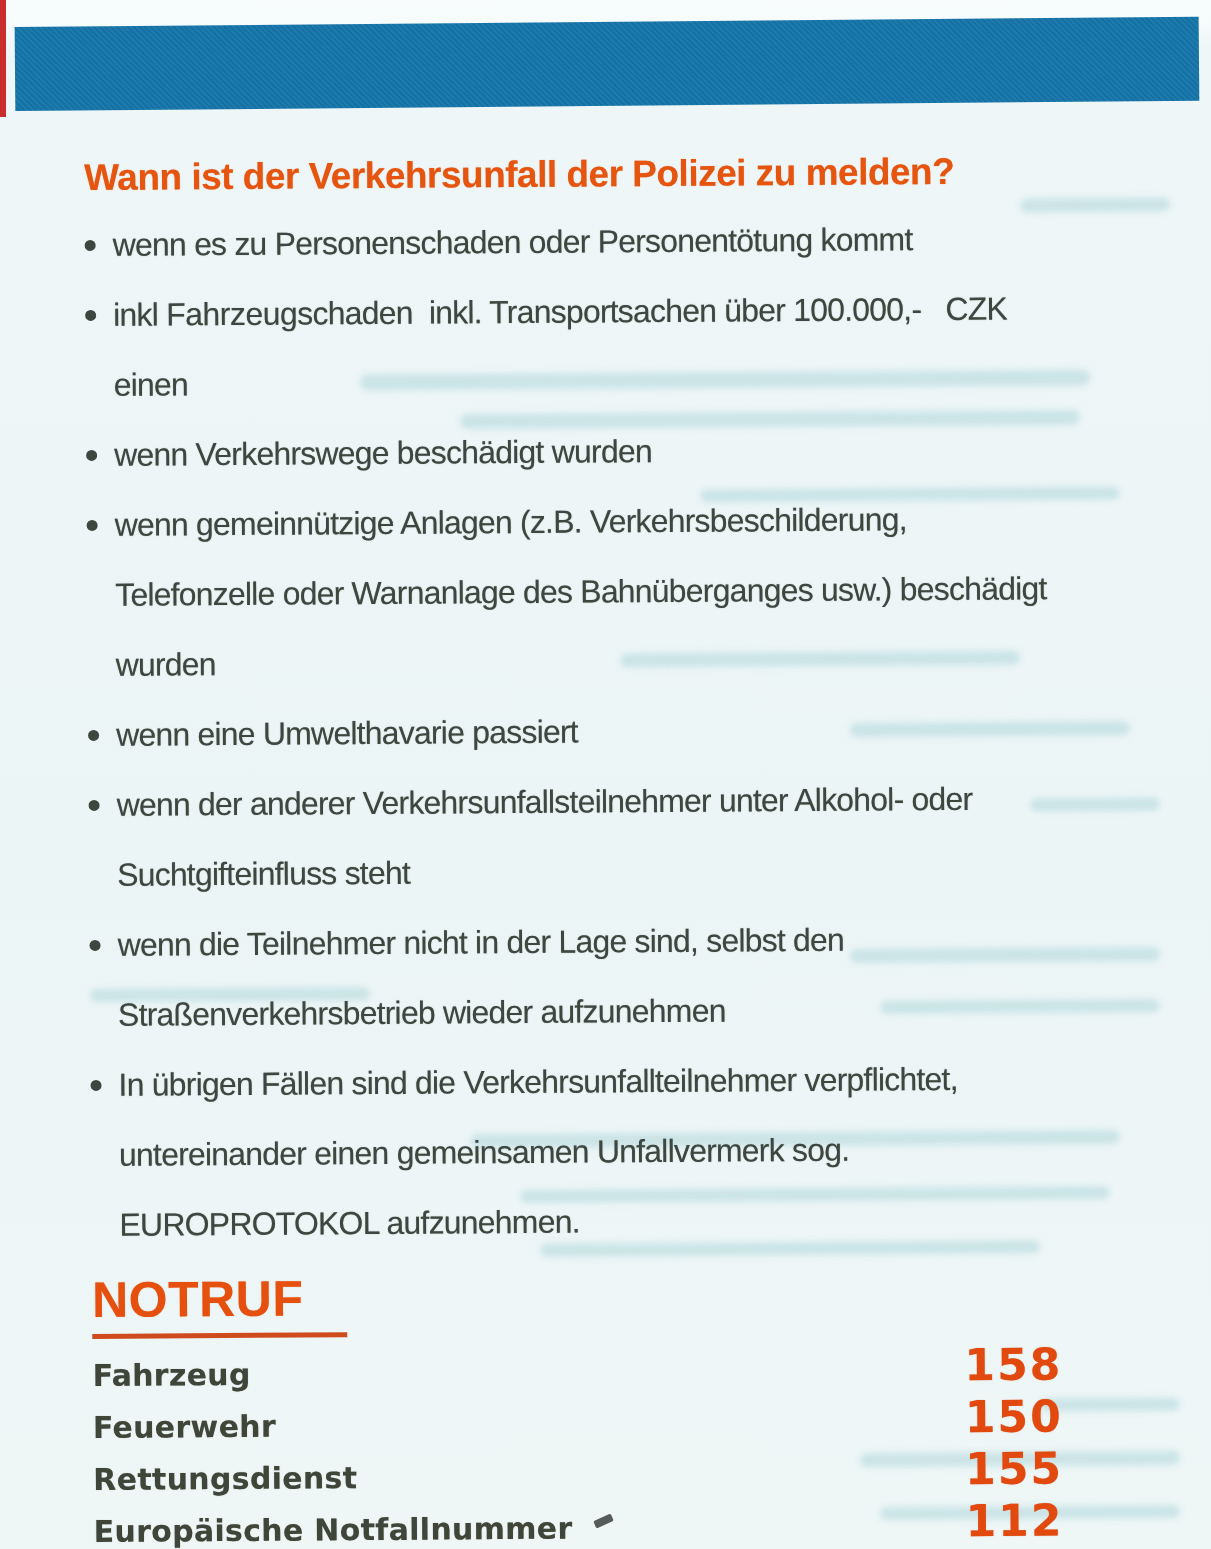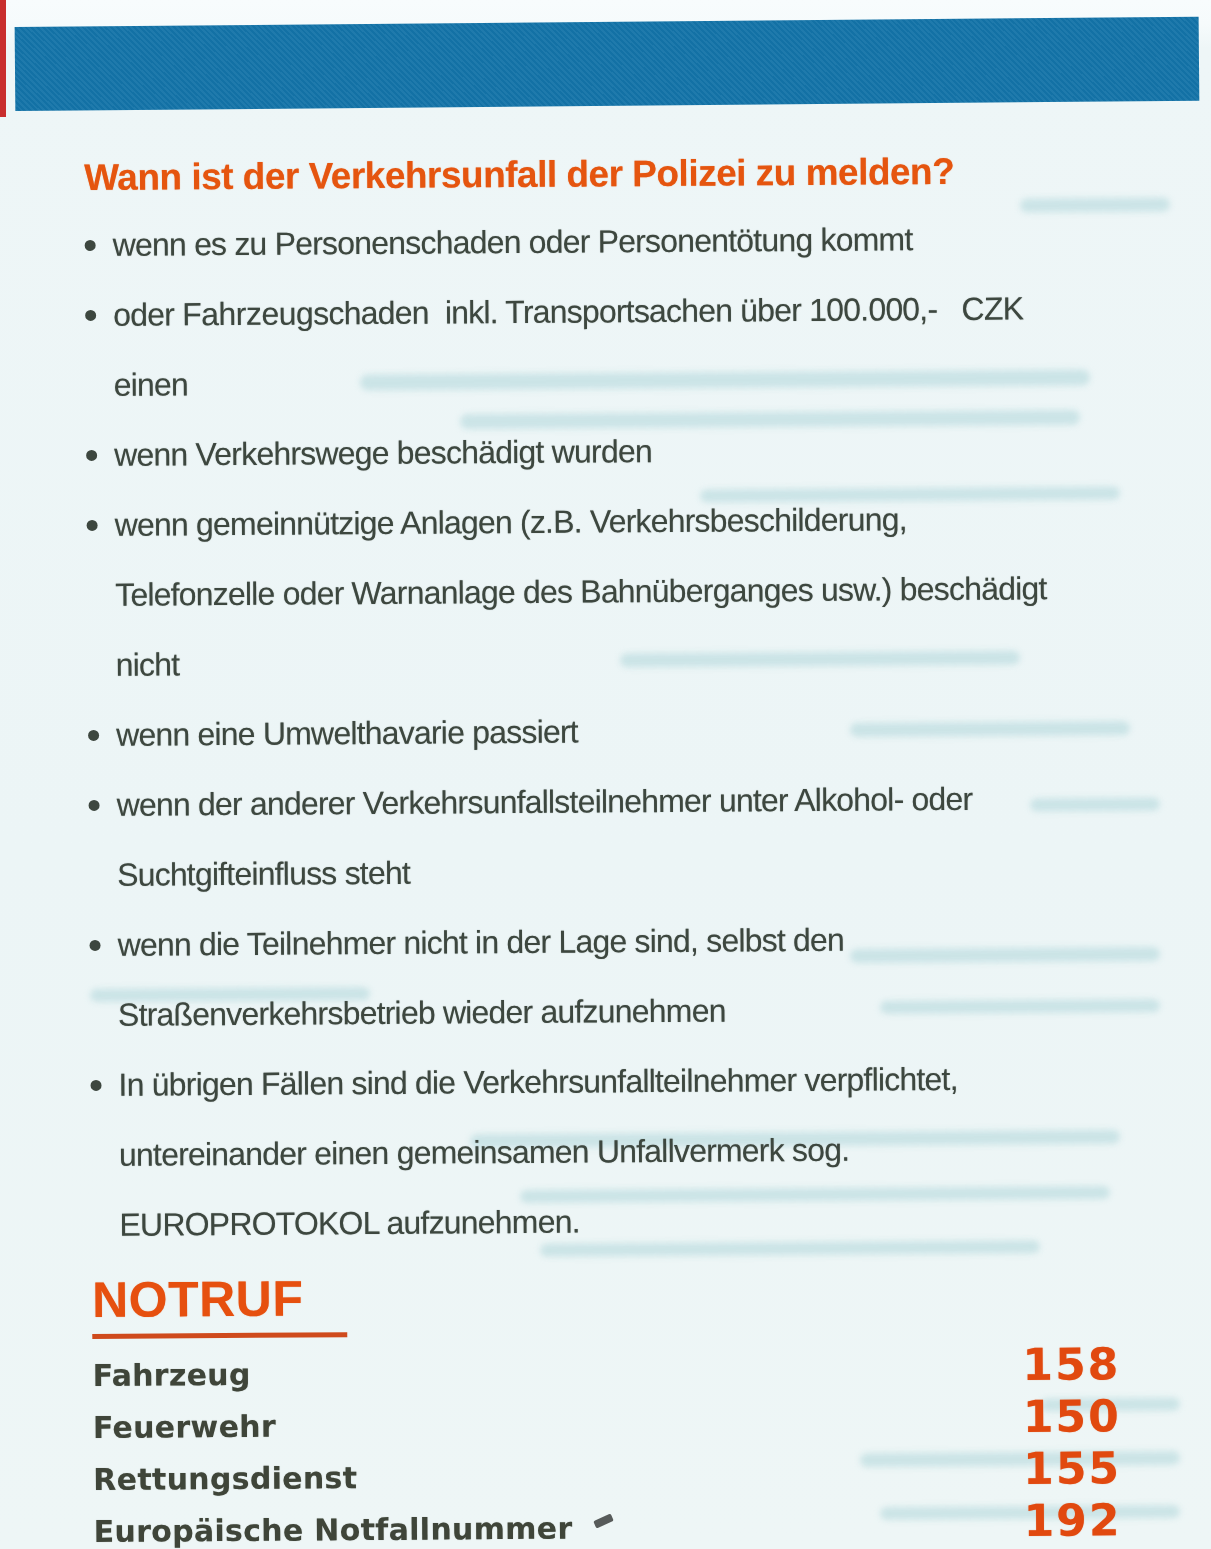--- a/index.html
+++ b/index.html
@@ -43,21 +43,21 @@
     text-shadow:0 0 1px rgba(230,80,15,0.5);
   }
   .rows { margin-top:10px; }
   .row { position:relative; height:52px; display:flex; align-items:center; }
   .row .label {
     font-family:"DejaVu Sans", sans-serif; font-weight:bold;
     font-size:30px; color:#3f4539; letter-spacing:0.3px;
     text-shadow:0 0 1px rgba(63,69,57,0.4);
   }
   .row .num {
-    position:absolute; left:930px; top:50%; transform:translateY(-58%);
+    position:absolute; left:872px; top:50%; transform:translateY(-58%);
     font-family:"DejaVu Sans", sans-serif; font-weight:bold;
     font-size:44px; color:#e1490f; letter-spacing:2px;
     text-shadow:0 0 1px rgba(225,73,15,0.5);
   }
   .smudge {
     position:absolute; display:block; border-radius:9px;
     background:rgba(148,199,204,0.38); filter:blur(3px);
     transform:rotate(-0.4deg);
   }
   .speck {
@@ -100,21 +100,21 @@
               <span class="dot"></span>
             </span>
             <span class="txt"><span>wenn es zu Personenschaden oder Personentötung kommt</span></span>
           </div>
         </div>
         <div class="bullet">
           <div class="line">
             <span class="dotcol">
               <span class="dot"></span>
             </span>
-            <span class="txt"><span>oder </span><span class="b">Fahrzeug</span><span>schaden  inkl. Transportsachen über 100.000,-   CZK</span></span>
+            <span class="txt"><span>inkl </span><span class="b">Fahrzeug</span><span>schaden  inkl. Transportsachen über 100.000,-   CZK</span></span>
           </div>
           <div class="line">
             <span class="dotcol"></span>
             <span class="txt"><span>einen</span></span>
           </div>
         </div>
         <div class="bullet">
           <div class="line">
             <span class="dotcol">
               <span class="dot"></span>
@@ -128,21 +128,21 @@
               <span class="dot"></span>
             </span>
             <span class="txt"><span>wenn gemeinnützige Anlagen (z.B. Verkehrsbeschilderung,</span></span>
           </div>
           <div class="line">
             <span class="dotcol"></span>
             <span class="txt"><span>Telefonzelle oder Warnanlage des Bahnüberganges usw.) beschädigt</span></span>
           </div>
           <div class="line">
             <span class="dotcol"></span>
-            <span class="txt"><span>nicht</span></span>
+            <span class="txt"><span>wurden</span></span>
           </div>
         </div>
         <div class="bullet">
           <div class="line">
             <span class="dotcol">
               <span class="dot"></span>
             </span>
             <span class="txt"><span>wenn eine Umwelthavarie passiert</span></span>
           </div>
         </div>
@@ -196,19 +196,19 @@
         <div class="row">
           <span class="label">Feuerwehr</span>
           <span class="num">150</span>
         </div>
         <div class="row">
           <span class="label">Rettungsdienst</span>
           <span class="num">155</span>
         </div>
         <div class="row">
           <span class="label">Europäische Notfallnummer</span>
-          <span class="num">192</span>
+          <span class="num">112</span>
         </div>
       </div>
   </div>
 
   <div class="speck"></div>
 </div>
 
 </body></html>

